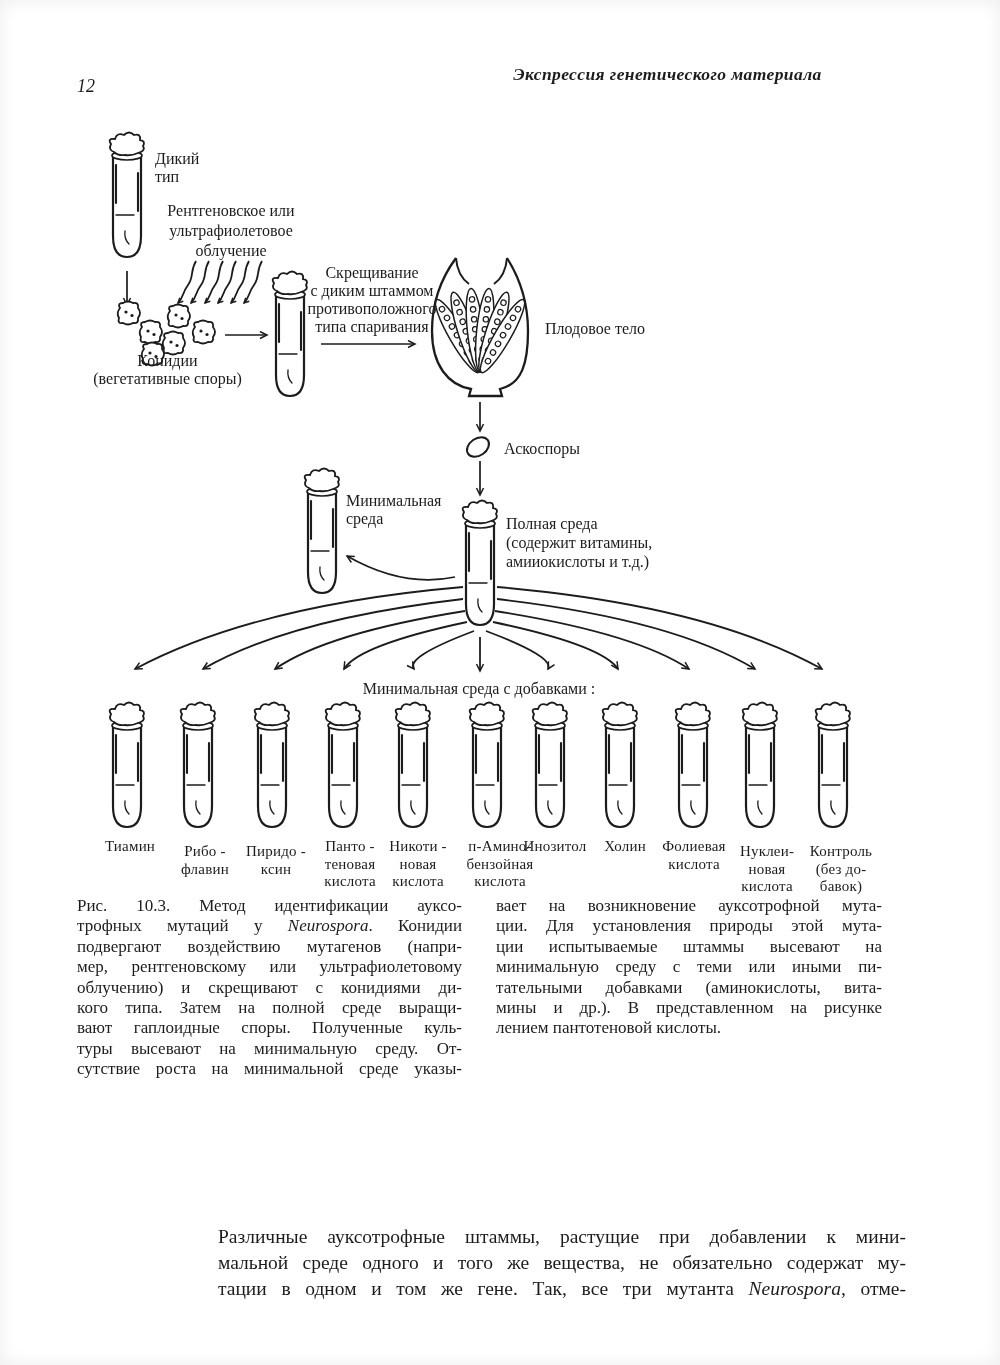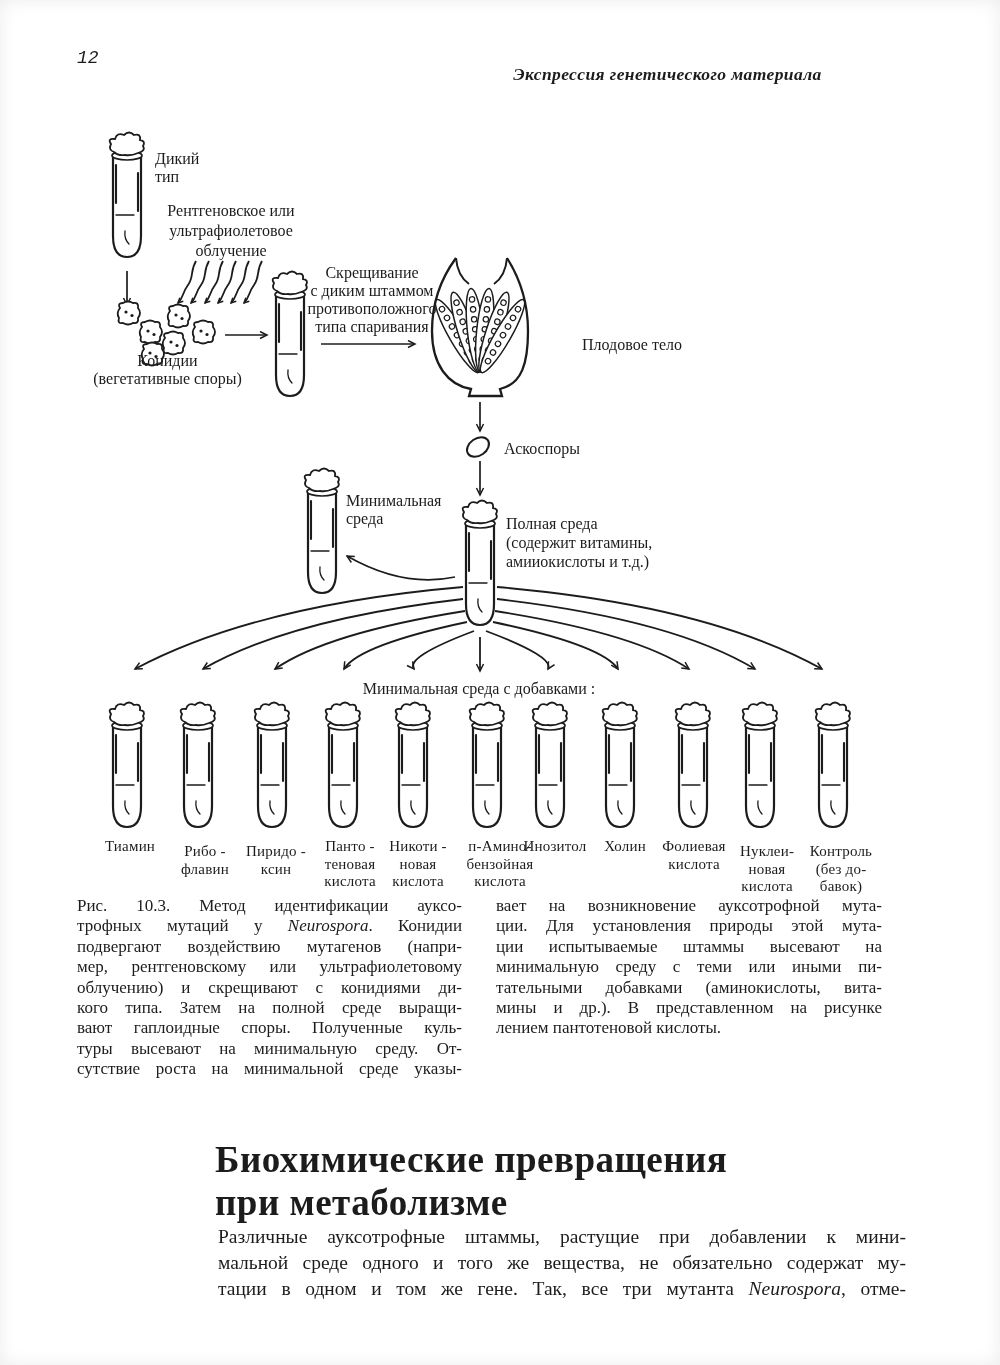--- a/index.html
+++ b/index.html
@@ -19,21 +19,21 @@
   .heading{font-size:37px;line-height:43px;font-weight:bold;letter-spacing:.5px;white-space:pre-line;}
   .body-line{font-size:19.5px;line-height:26px;text-align:justify;text-align-last:justify;}
   em{font-style:italic;}
   svg{display:block;}
 </style>
 </head>
 <body>
 
 <div class="page">
 
-  <div class="abs pgnum" style="left:77px;top:48px;font-family:Liberation Mono, monospace;">12</div>
+  <div class="abs pgnum" style="left:77px;top:76px;">12</div>
   <div class="abs runtitle" style="left:450px;top:64px;width:435px;">Экспрессия генетического материала</div>
 
   <svg class="abs" style="left:75px;top:125px;" width="840" height="770" viewBox="0 0 840 770">
     <defs>
       <marker id="ah" markerUnits="userSpaceOnUse" markerWidth="12" markerHeight="12" refX="8" refY="4.5" orient="auto">
         <path d="M1,1 L8,4.5 L1,8" fill="none" stroke="#1c1c1c" stroke-width="1.5"></path>
       </marker>
       <marker id="ahs" markerUnits="userSpaceOnUse" markerWidth="9" markerHeight="9" refX="6" refY="3.5" orient="auto">
         <path d="M1,1 L6,3.5 L1,6" fill="none" stroke="#1c1c1c" stroke-width="1.4"></path>
       </marker>
@@ -139,21 +139,21 @@
 тип</div>
   <div class="abs dlabel ml ctr" style="left:150px;top:201px;width:162px;line-height:20px;">Рентгеновское или
 ультрафиолетовое
 облучение</div>
   <div class="abs dlabel ml ctr" style="left:288px;top:264px;width:168px;">Скрещивание
 с диким штаммом
 противоположного
 типа спаривания</div>
   <div class="abs dlabel ml ctr" style="left:75px;top:352px;width:185px;">Конидии
 (вегетативные споры)</div>
-  <div class="abs dlabel" style="left:545px;top:336px;margin-left:37px;">Плодовое тело</div>
+  <div class="abs dlabel" style="left:545px;top:320px;">Плодовое тело</div>
   <div class="abs dlabel" style="left:504px;top:440px;">Аскоспоры</div>
   <div class="abs dlabel ml" style="left:346px;top:492px;">Минимальная
 среда</div>
   <div class="abs dlabel ml" style="left:506px;top:514px;line-height:19px;">Полная среда
 (содержит витамины,
 амииокислоты и т.д.)</div>
   <div class="abs dlabel ctr" style="left:348px;top:680px;width:262px;">Минимальная среда с добавками :</div>
 
   <div class="abs tube-label" style="left:86px;top:838px;width:88px;">Тиамин</div>
   <div class="abs tube-label" style="left:161px;top:843px;width:88px;">Рибо -
@@ -194,22 +194,20 @@
   <div class="abs cap-col" style="left:496px;top:896px;width:386px;">
     <div class="cap-line">вает на возникновение ауксотрофной мута-</div>
     <div class="cap-line">ции. Для установления природы этой мута-</div>
     <div class="cap-line">ции испытываемые штаммы высевают на</div>
     <div class="cap-line">минимальную среду с теми или иными пи-</div>
     <div class="cap-line">тательными добавками (аминокислоты, вита-</div>
     <div class="cap-line">мины и др.). В представленном на рисунке</div>
     <div class="cap-line last">лением пантотеновой кислоты.</div>
   </div>
 
-  <div class="abs heading" style="left:215px;top:1138px;width:700px;">Биохимические превращения
-при метаболизме</div>
 
   <div class="abs" style="left:218px;top:1224px;width:688px;">
     <div class="body-line">Различные ауксотрофные штаммы, растущие при добавлении к мини-</div>
     <div class="body-line">мальной среде одного и того же вещества, не обязательно содержат му-</div>
     <div class="body-line"><span>тации в одном и том же гене. Так, все три мутанта </span><em>Neurospora</em><span>, отме-</span></div>
   </div>
 
 </div>
 
 </body></html>

